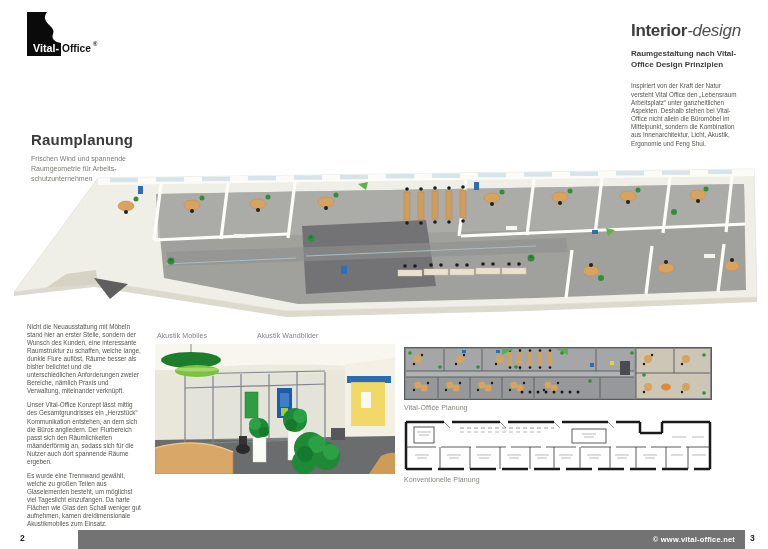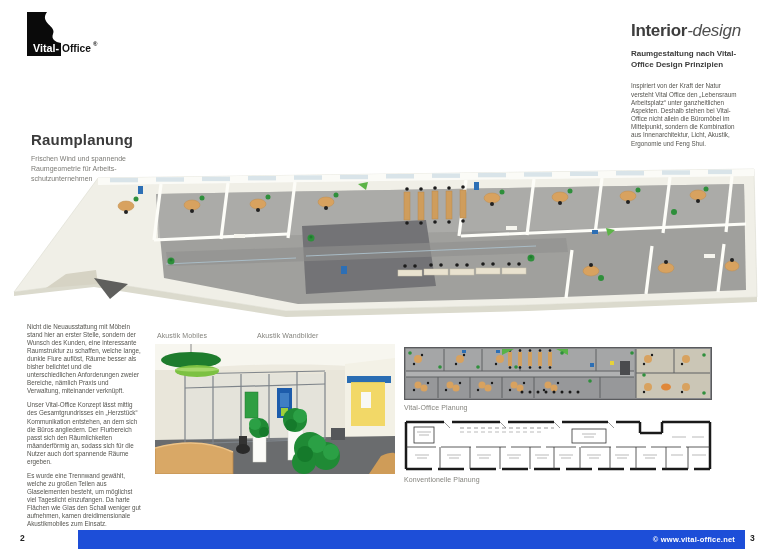--- a/index.html
+++ b/index.html
@@ -35,21 +35,21 @@
   .caption { font-size:7px; color:#85847e; letter-spacing:0.1px; }
   .cap-mobiles { left:157px; top:332px; }
   .cap-wandbilder { left:257px; top:332px; }
   .photo { left:155px; top:344px; width:240px; height:130px; }
   .plan-color { left:404px; top:347px; width:308px; height:53px; }
   .cap-vital { left:404px; top:404px; }
   .plan-bw { left:404px; top:419px; width:308px; height:53px; }
   .cap-konv { left:404px; top:476px; }
 
   
-  .footer-bar { left:78px; top:530px; width:667px; height:19px; background:#1d4ed8; }
+  .footer-bar { left:78px; top:530px; width:667px; height:19px; background:#737373; }
   .footer-bar .copy {
     display:block; text-align:right; padding-right:10px; line-height:19px;
     font-size:7.5px; font-weight:bold; color:#ffffff; letter-spacing:0.2px;
   }
   .pagenum { font-size:8.5px; font-weight:bold; color:#222; }
   .pn-left { left:20px; top:533px; }
   .pn-right { left:750px; top:533px; }
 </style>
 </head>
 <body>

